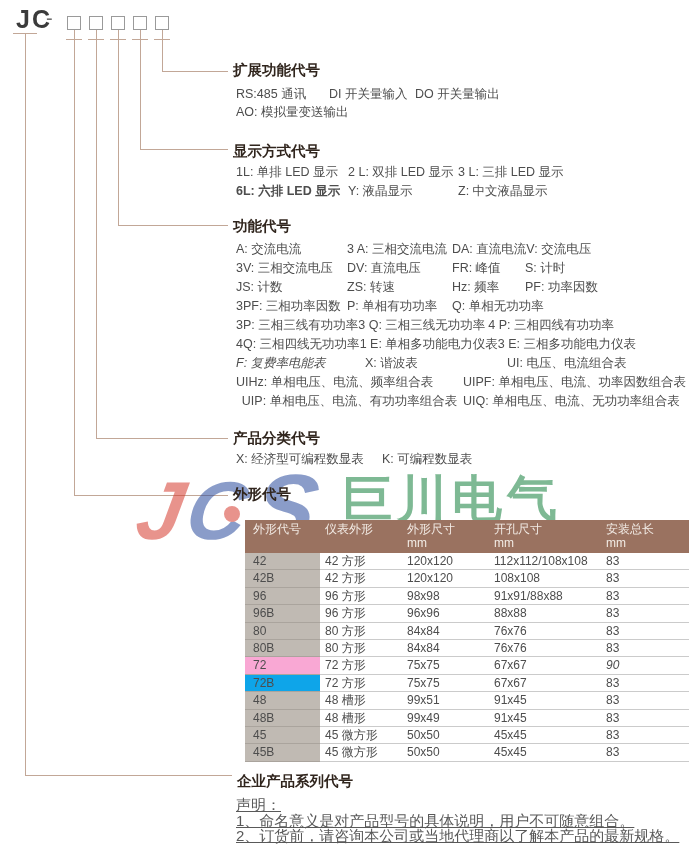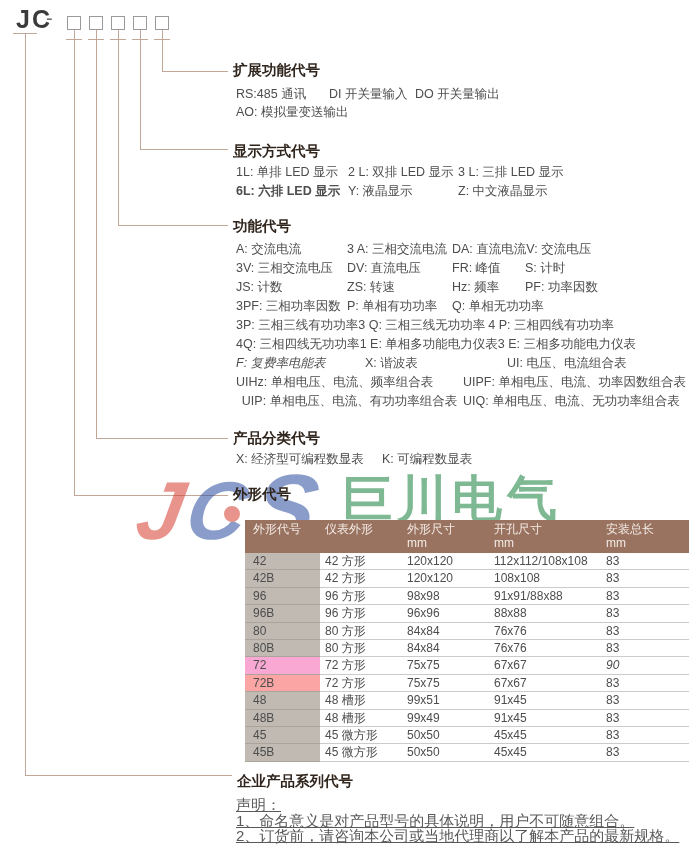--- a/index.html
+++ b/index.html
@@ -230,21 +230,21 @@
         <div class="cell" style="width: 88px; padding-left: 5px;">83</div>
       </div>
       <div class="trow">
         <div class="cell c0" style="width: 75px; padding-left: 8px; background: #f9a8d4;">72</div>
         <div class="cell" style="width: 82px; padding-left: 5px;">72 方形</div>
         <div class="cell" style="width: 87px; padding-left: 5px;">75x75</div>
         <div class="cell" style="width: 112px; padding-left: 5px;">67x67</div>
         <div class="cell" style="width: 88px; padding-left: 5px; font-style: italic;">90</div>
       </div>
       <div class="trow">
-        <div class="cell c0" style="width: 75px; padding-left: 8px; background: #fca5a5;">72B</div>
+        <div class="cell c0" style="width: 75px; padding-left: 8px; background: #0ea5e9;">72B</div>
         <div class="cell" style="width: 82px; padding-left: 5px;">72 方形</div>
         <div class="cell" style="width: 87px; padding-left: 5px;">75x75</div>
         <div class="cell" style="width: 112px; padding-left: 5px;">67x67</div>
         <div class="cell" style="width: 88px; padding-left: 5px;">83</div>
       </div>
       <div class="trow">
         <div class="cell c0" style="width: 75px; padding-left: 8px; background: rgb(192, 186, 179);">48</div>
         <div class="cell" style="width: 82px; padding-left: 5px;">48 槽形</div>
         <div class="cell" style="width: 87px; padding-left: 5px;">99x51</div>
         <div class="cell" style="width: 112px; padding-left: 5px;">91x45</div>

